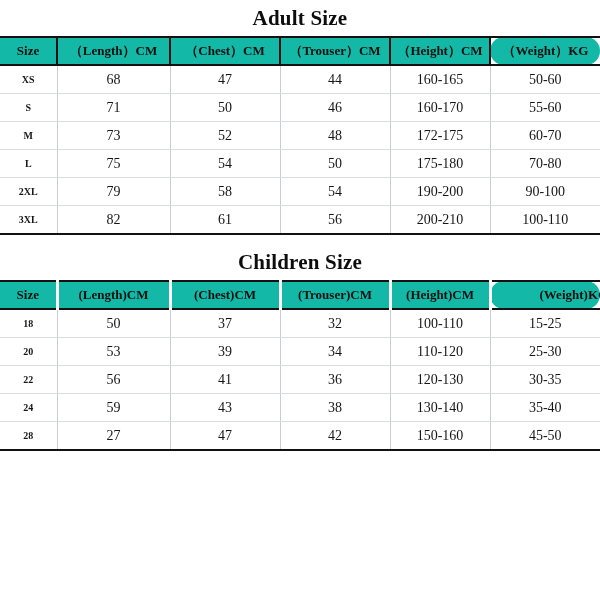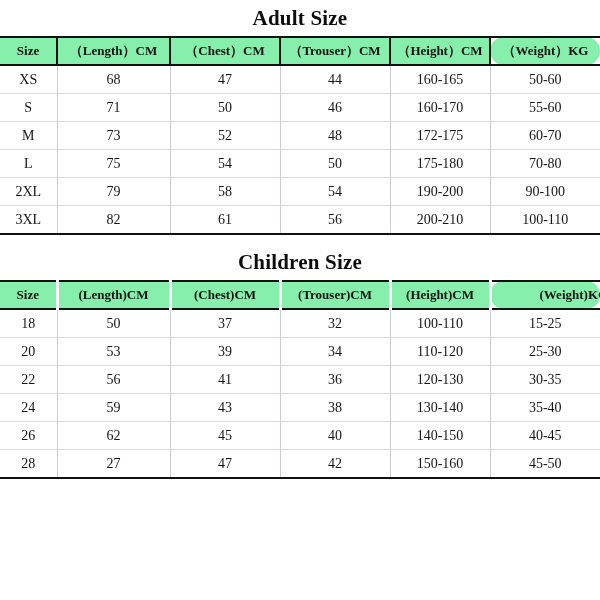--- a/index.html
+++ b/index.html
@@ -46,21 +46,21 @@
   table.size-table th {
     padding: 0;
     margin: 0;
     text-align: center;
     vertical-align: middle;
     font-family: "Liberation Serif", "DejaVu Serif", serif;
   }
 
   
   .hdr-row th {
-    background: #86efac;
+    background: #14b8a6;
     color: #101010;
     height: 26px;
     font-size: 13px;
     font-weight: bold;
     border-left: 2px solid #111111;
     border-right: 2px solid #111111;
     border-top: 2px solid #111111;
     border-bottom: 2px solid #111111;
     white-space: nowrap;
     overflow: hidden;
@@ -82,22 +82,22 @@
   .body-row td {
     height: 27px;
     font-size: 14px;
     color: #151515;
     border-right: 1px solid #c9ccd1;
     border-bottom: 1px solid #d9dcdf;
     background: #ffffff;
   }
   .body-row td:last-child { border-right: none; border-radius: 8px; }
   .body-row td.size-cell {
-    font-weight: normal;
-    font-size: 14px;
+    font-weight: bold;
+    font-size: 10px;
   }
   .body-row:last-child td { border-bottom: none; }
 
   table.size-table { border-bottom: 2px solid #111111; }
 
   
   col.c-size    { width: 57px; }
   col.c-length  { width: 113px; }
   col.c-chest   { width: 110px; }
   col.c-trouser { width: 110px; }
@@ -239,28 +239,20 @@
           </tr>
           <tr class="body-row">
             <td class="size-cell">24</td>
             <td>59</td>
             <td>43</td>
             <td>38</td>
             <td>130-140</td>
             <td>35-40</td>
           </tr>
           <tr class="body-row">
-            <td class="size-cell">26</td>
-            <td>62</td>
-            <td>45</td>
-            <td>40</td>
-            <td>140-150</td>
-            <td>40-45</td>
-          </tr>
-          <tr class="body-row">
             <td class="size-cell">28</td>
             <td>27</td>
             <td>47</td>
             <td>42</td>
             <td>150-160</td>
             <td>45-50</td>
           </tr>
         </tbody>
     </table>
   </div>

